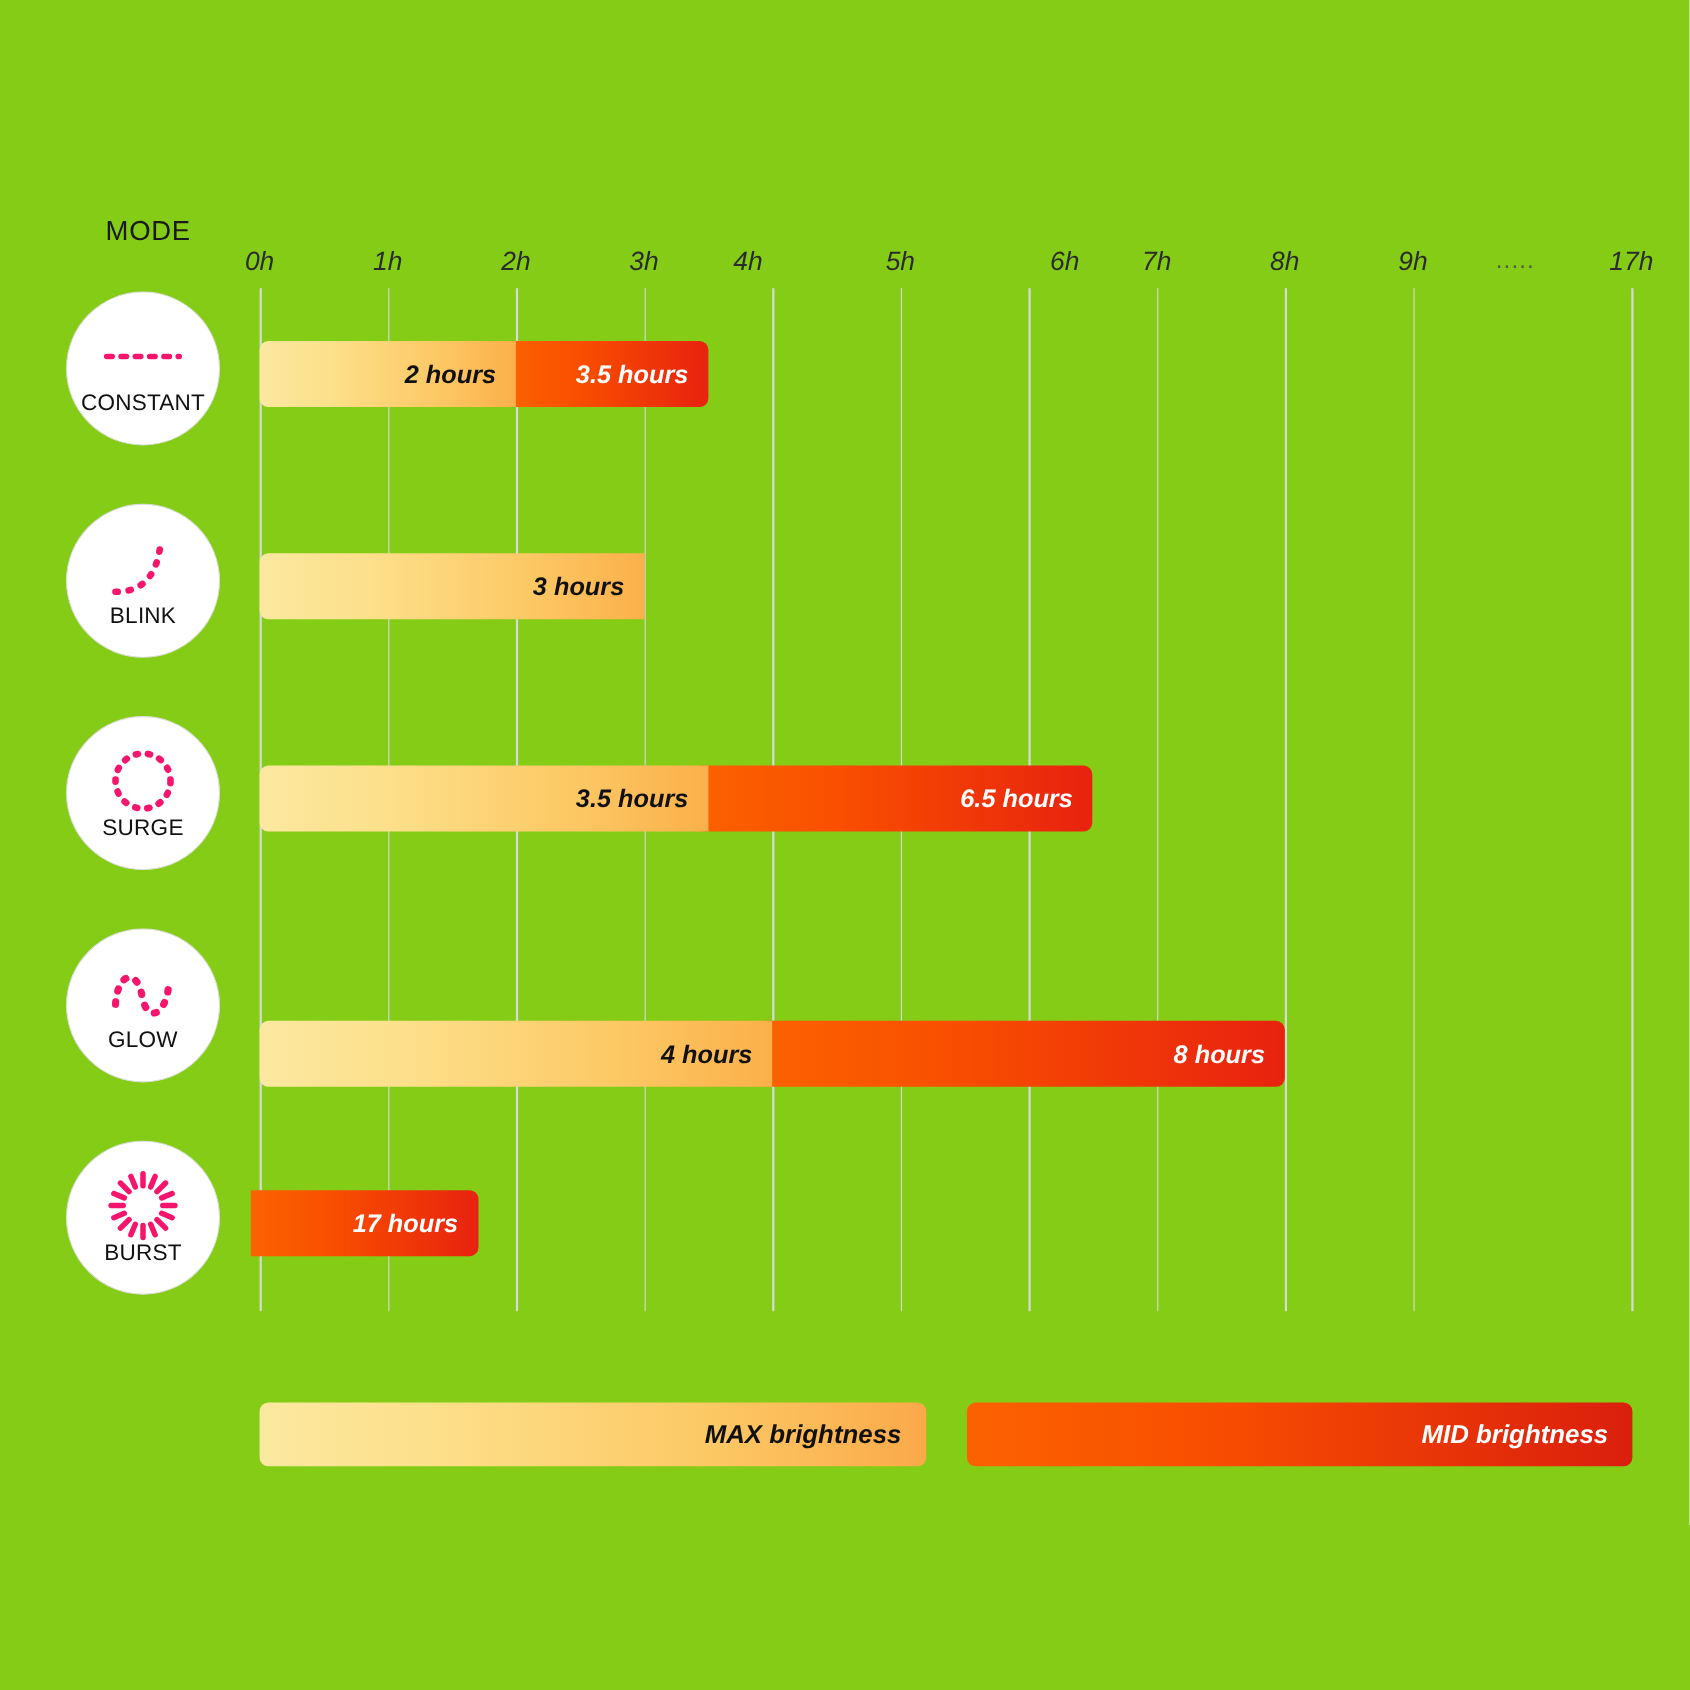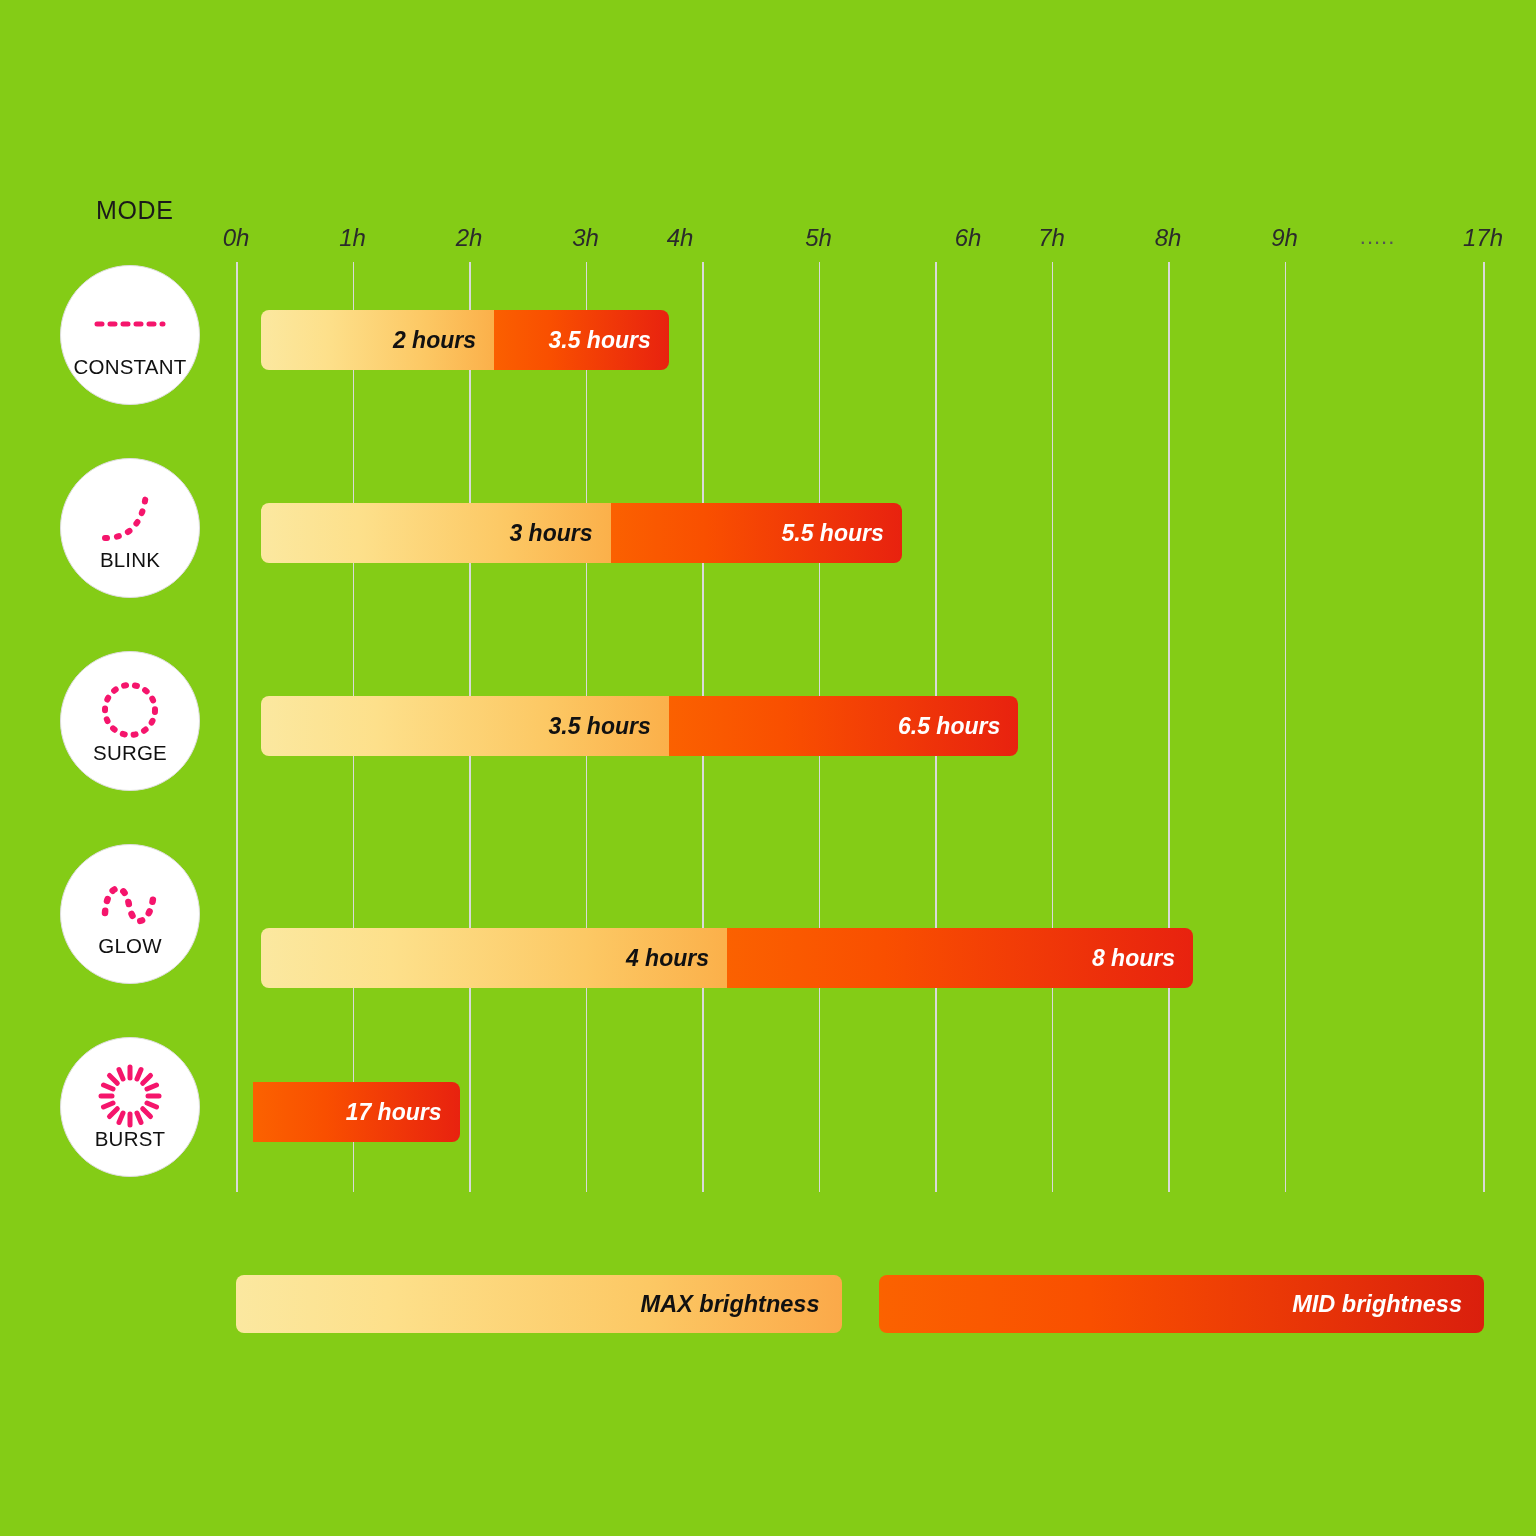--- a/index.html
+++ b/index.html
@@ -105,21 +105,20 @@
     color: #555;
   }
 
   
   .bar-row {
     position: absolute;
     left: 236px;
     height: 60px;
     display: flex;
     align-items: stretch;
-    padding-left: 25px;
   }
   .seg {
     position: relative;
     height: 60px;
     display: flex;
     align-items: center;
     justify-content: flex-end;
     padding-right: 18px;
     font-size: 23px;
     font-style: italic;
@@ -277,21 +276,20 @@
     </div>
   </div>
 
   <div class="bar-row" style="top:310px">
     <div class="seg seg-max" style="width: 233px;">2 hours</div>
     <div class="seg seg-mid" style="width: 182.75px;">3.5 hours</div>
   </div>
 
   <div class="bar-row" style="top:503px">
     <div class="seg seg-max" style="width: 349.5px;">3 hours</div>
-    <div class="seg seg-mid" style="width: 299.25px;">5.5 hours</div>
   </div>
 
   <div class="bar-row" style="top:696px">
     <div class="seg seg-max" style="width: 407.75px;">3.5 hours</div>
     <div class="seg seg-mid" style="width: 357.5px;">6.5 hours</div>
   </div>
 
   <div class="bar-row" style="top:928px">
     <div class="seg seg-max" style="width: 466px;">4 hours</div>
     <div class="seg seg-mid" style="width: 474px;">8 hours</div>

